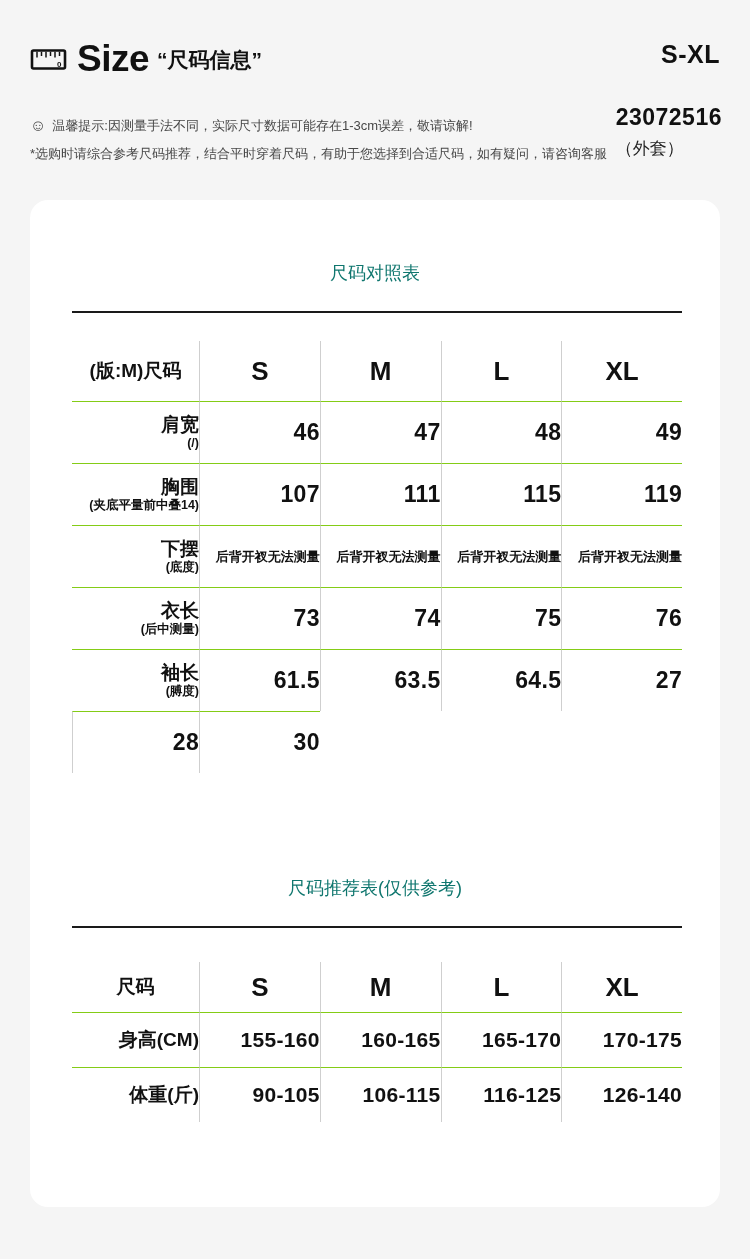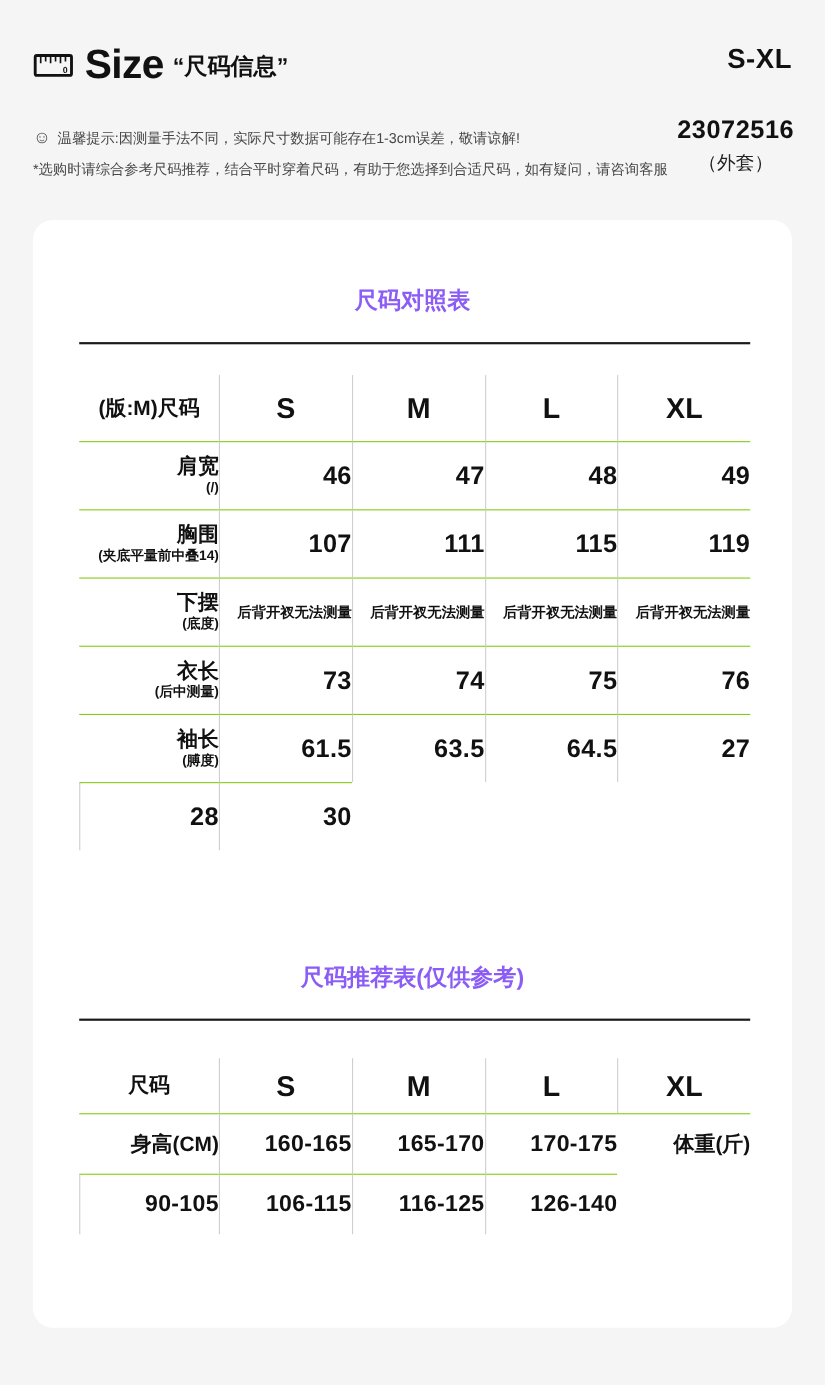--- a/index.html
+++ b/index.html
@@ -10,33 +10,33 @@
     color:#111;
     overflow:hidden;
   }
   
   .hdr { position:relative; height:200px; }
   .brand { position:absolute; left:30px; top:38px; display:flex; align-items:center; }
   .ruler-svg { width:37px; height:25px; display:block; }
   .size-word { font-size:37px; font-weight:700; margin-left:10px; letter-spacing:-0.5px; }
   .size-cn  { font-size:21px; font-weight:700; margin-left:8px; margin-top:2px; }
   .range { position:absolute; right:30px; top:40px; font-size:25px; font-weight:700; letter-spacing:0.5px; }
-  .code-block { position:absolute; right:28px; top:104px; text-align:center; }
+  .code-block { position:absolute; right:28px; top:104px; text-align:left; }
   .code { font-size:23px; font-weight:700; letter-spacing:0.5px; }
   .cat  { font-size:17px; font-weight:400; margin-top:6px; color:#222; }
   .tips { position:absolute; left:30px; top:112px; font-size:13px; color:#474747; }
   .tip-row { height:28px; display:flex; align-items:center; }
   .smiley { font-size:16px; margin-right:6px; line-height:1; color:#474747; }
   
   .card {
     margin:0 30px; width:690px; height:1007px;
     background:#ffffff; border-radius:18px;
     padding:58px 0 0 0;
   }
-  .sec-title { text-align:center; font-size:21px; font-weight:700; line-height:31px; color:#8b5cf6; }
+  .sec-title { text-align:center; font-size:18px; font-weight:400; line-height:31px; color:#0f766e; }
   .sec2 { margin-top:100px; }
   .rule { height:2px; background:#1a1a1a; margin:22px 38px 0 42px; }
   .grid {
     margin:28px 38px 0 42px;
     display:grid;
     grid-template-columns:127px 1fr 1fr 1fr 1fr;
   }
   .t2 { margin-top:34px; }
   .cell {
     display:flex; flex-direction:column;
@@ -162,20 +162,21 @@
     <div class="rule"></div>
 
     <div class="grid t2">
       <div class="cell hc corner">尺码</div>
       <div class="cell hc bl colhead">S</div>
       <div class="cell hc bl colhead">M</div>
       <div class="cell hc bl colhead">L</div>
       <div class="cell hc bl colhead">XL</div>
 
       <div class="cell bt lbl2">身高(CM)</div>
+      <div class="cell bt bl val2">155-160</div>
       <div class="cell bt bl val2">160-165</div>
       <div class="cell bt bl val2">165-170</div>
       <div class="cell bt bl val2">170-175</div>
 
       <div class="cell bt lbl2">体重(斤)</div>
       <div class="cell bt bl val2">90-105</div>
       <div class="cell bt bl val2">106-115</div>
       <div class="cell bt bl val2">116-125</div>
       <div class="cell bt bl val2">126-140</div>
     </div>

